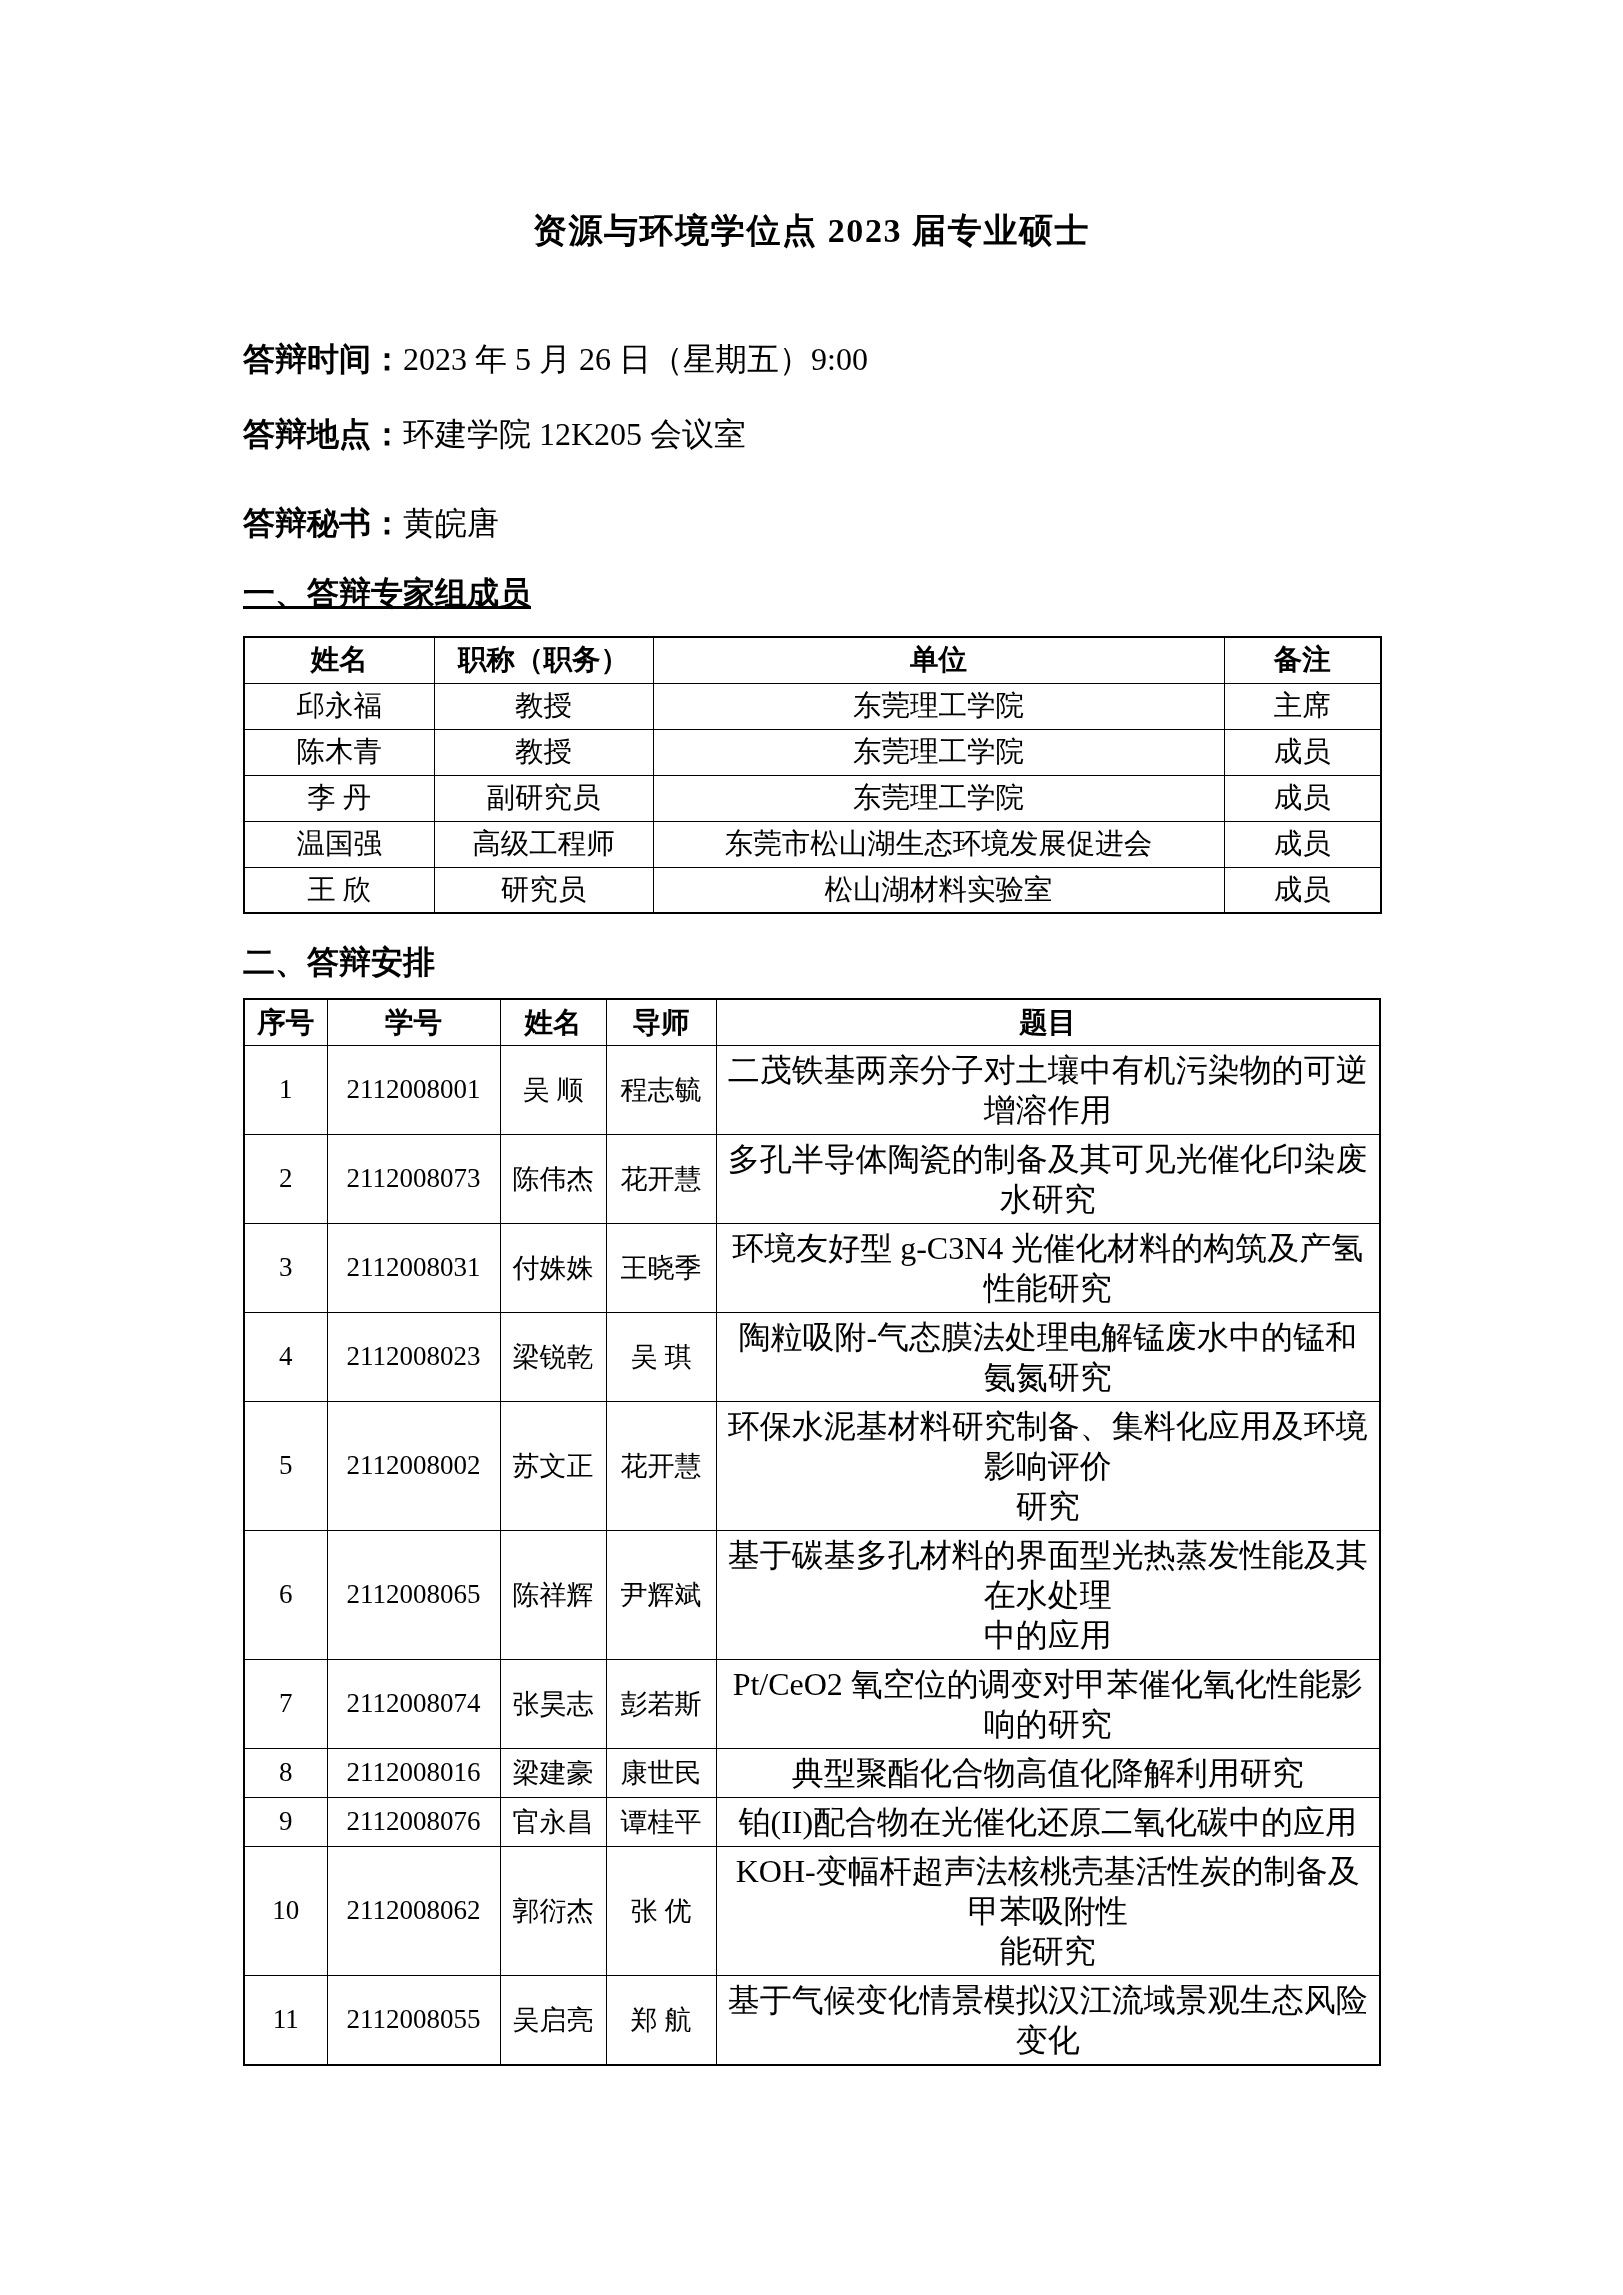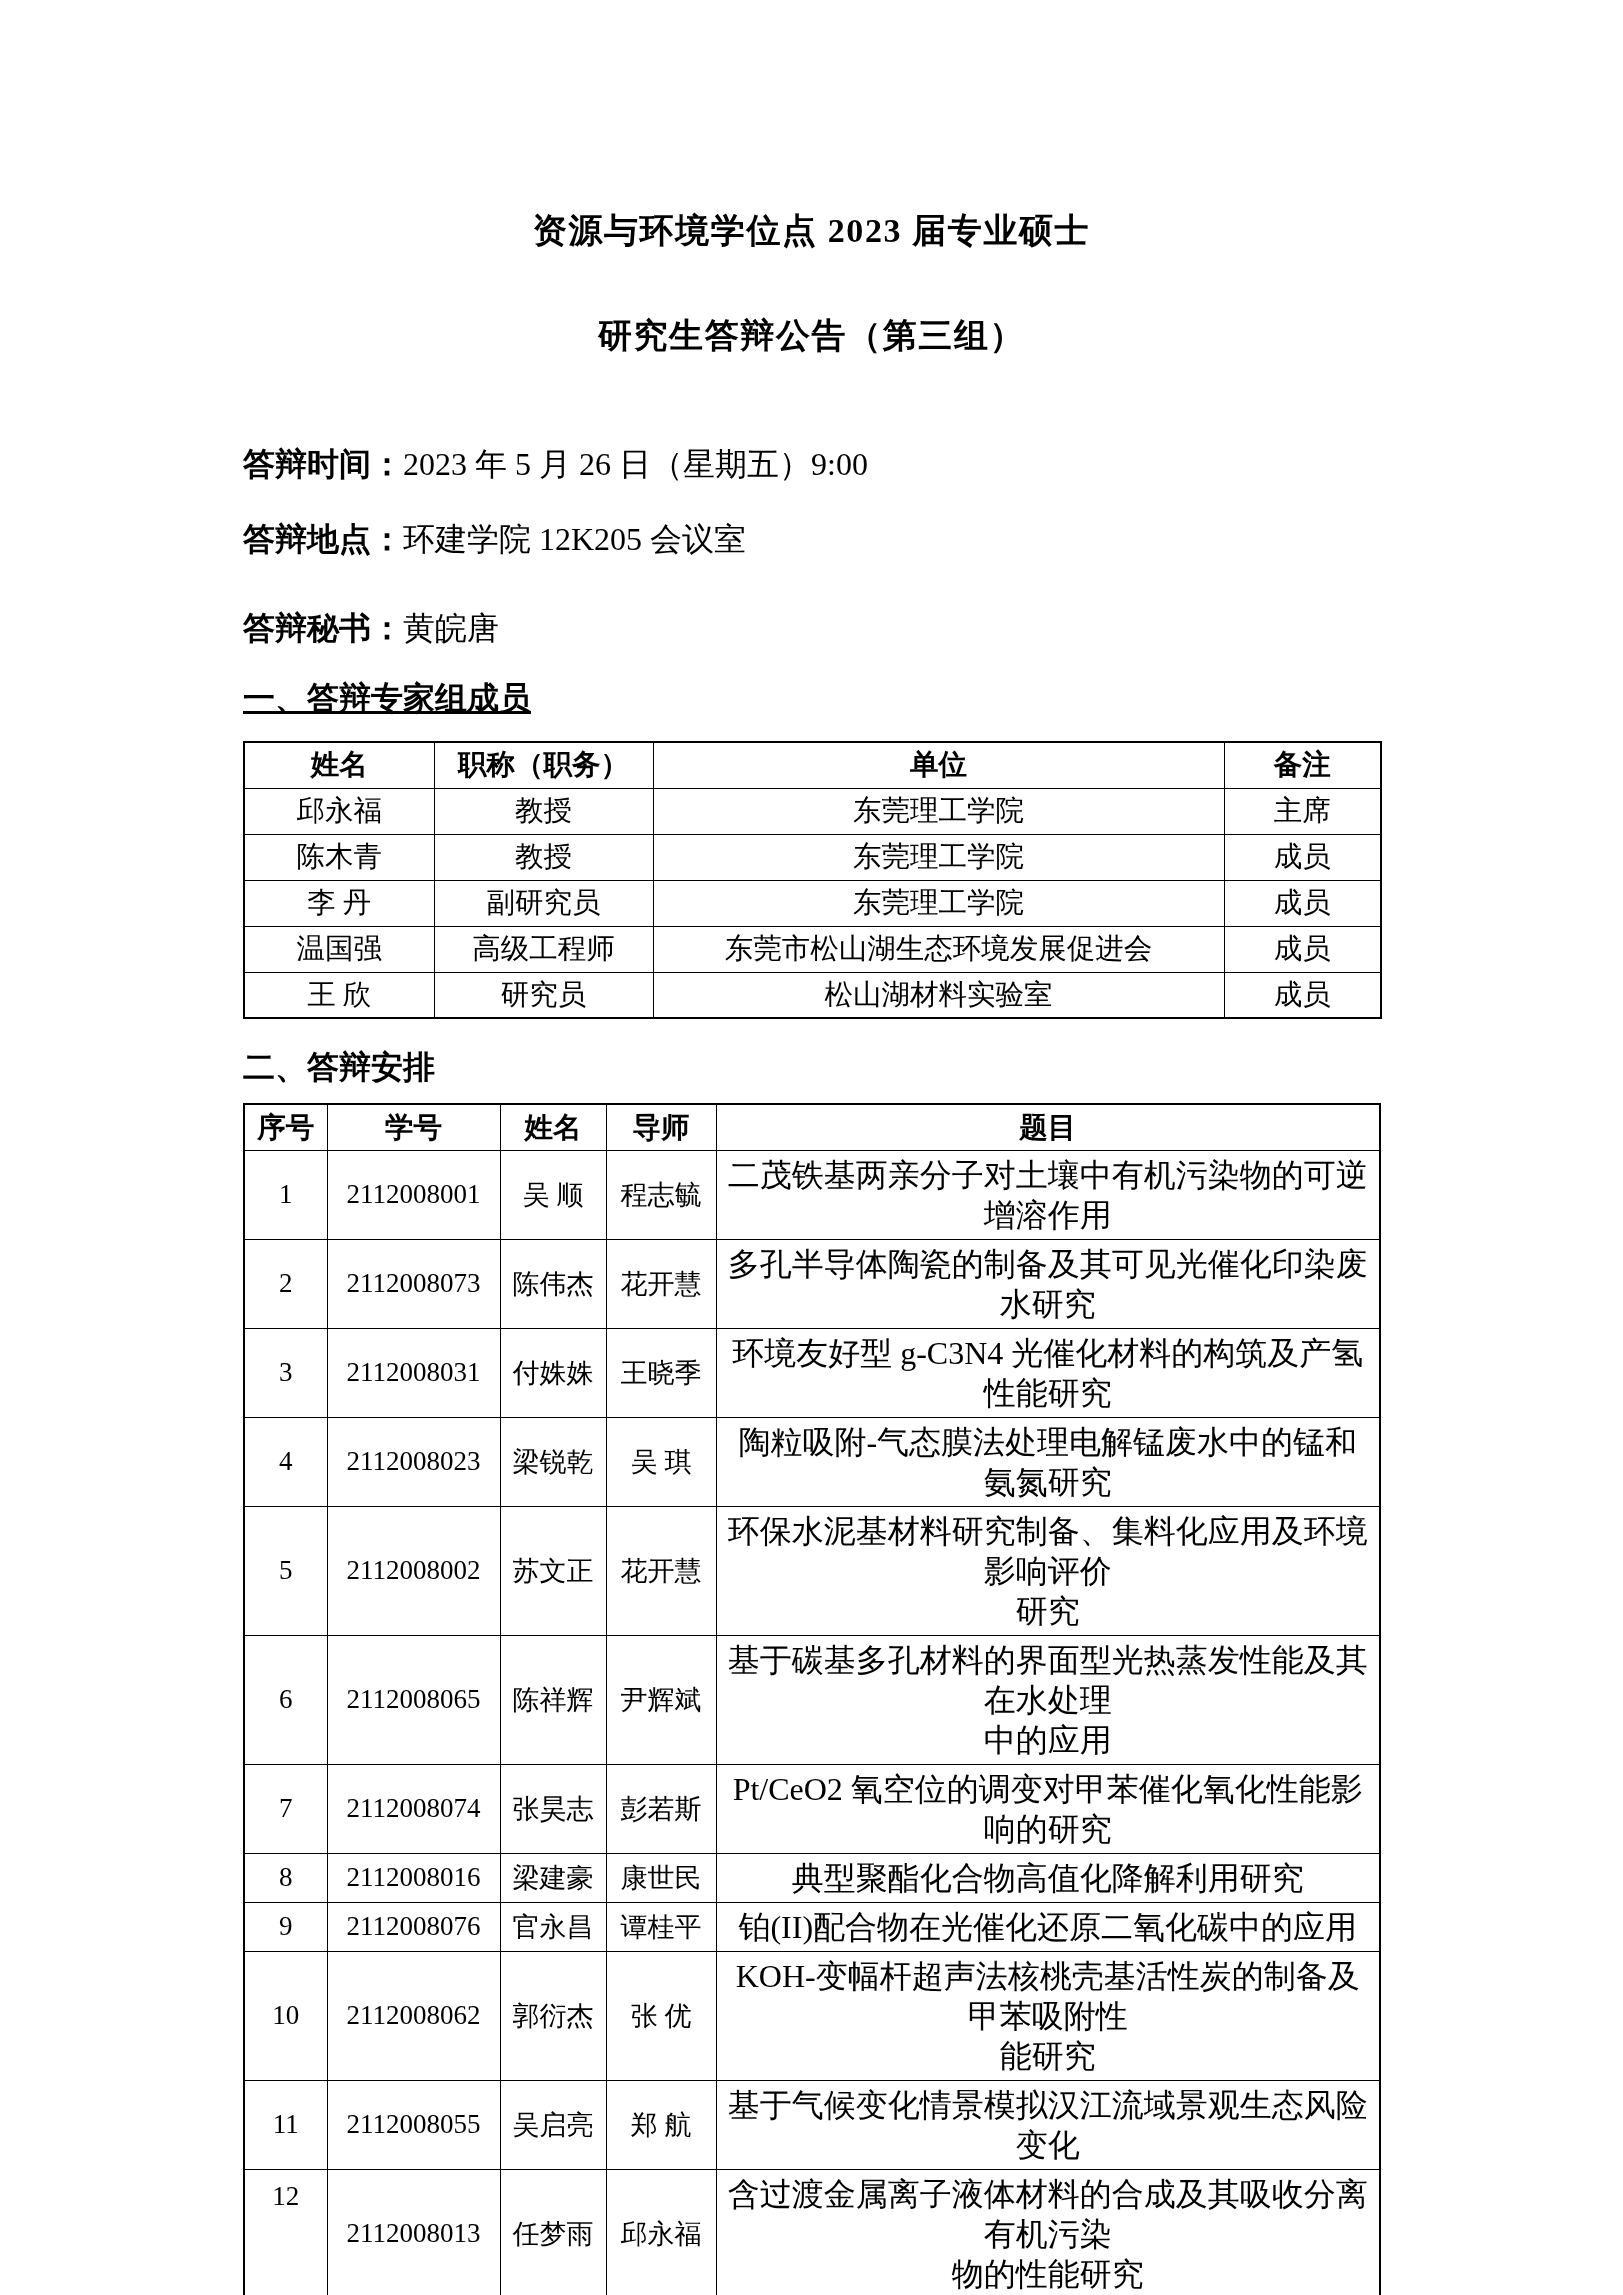--- a/index.html
+++ b/index.html
@@ -82,21 +82,20 @@
     padding-top: 11px;
   }
 </style>
 </head>
 <body>
 
 <div class="page">
 
   <div class="doc-title">
     <div>资源与环境学位点 2023 届专业硕士</div>
-    <div>研究生答辩公告（第三组）</div>
   </div>
 
   <div class="info-block">
     <p class="info-line info-line-1"><span class="info-label">答辩时间：</span><span>2023 年 5 月 26 日（星期五）9:00</span></p>
     <p class="info-line info-line-2"><span class="info-label">答辩地点：</span><span>环建学院 12K205 会议室</span></p>
     <p class="info-line info-line-3"><span class="info-label">答辩秘书：</span><span>黄皖唐</span></p>
   </div>
 
   <h2 class="section-heading section-heading-1">一、答辩专家组成员</h2>
 
@@ -242,25 +241,17 @@
           <td class="topic">KOH-变幅杆超声法核桃壳基活性炭的制备及甲苯吸附性
 能研究</td>
         </tr>
         <tr>
           <td>11</td>
           <td>2112008055</td>
           <td>吴启亮</td>
           <td>郑 航</td>
           <td class="topic">基于气候变化情景模拟汉江流域景观生态风险变化</td>
         </tr>
-        <tr>
-          <td class="vtop">12</td>
-          <td>2112008013</td>
-          <td>任梦雨</td>
-          <td>邱永福</td>
-          <td class="topic">含过渡金属离子液体材料的合成及其吸收分离有机污染
-物的性能研究</td>
-        </tr>
       </tbody>
   </table>
 
 </div>
 
 
 </body></html>

